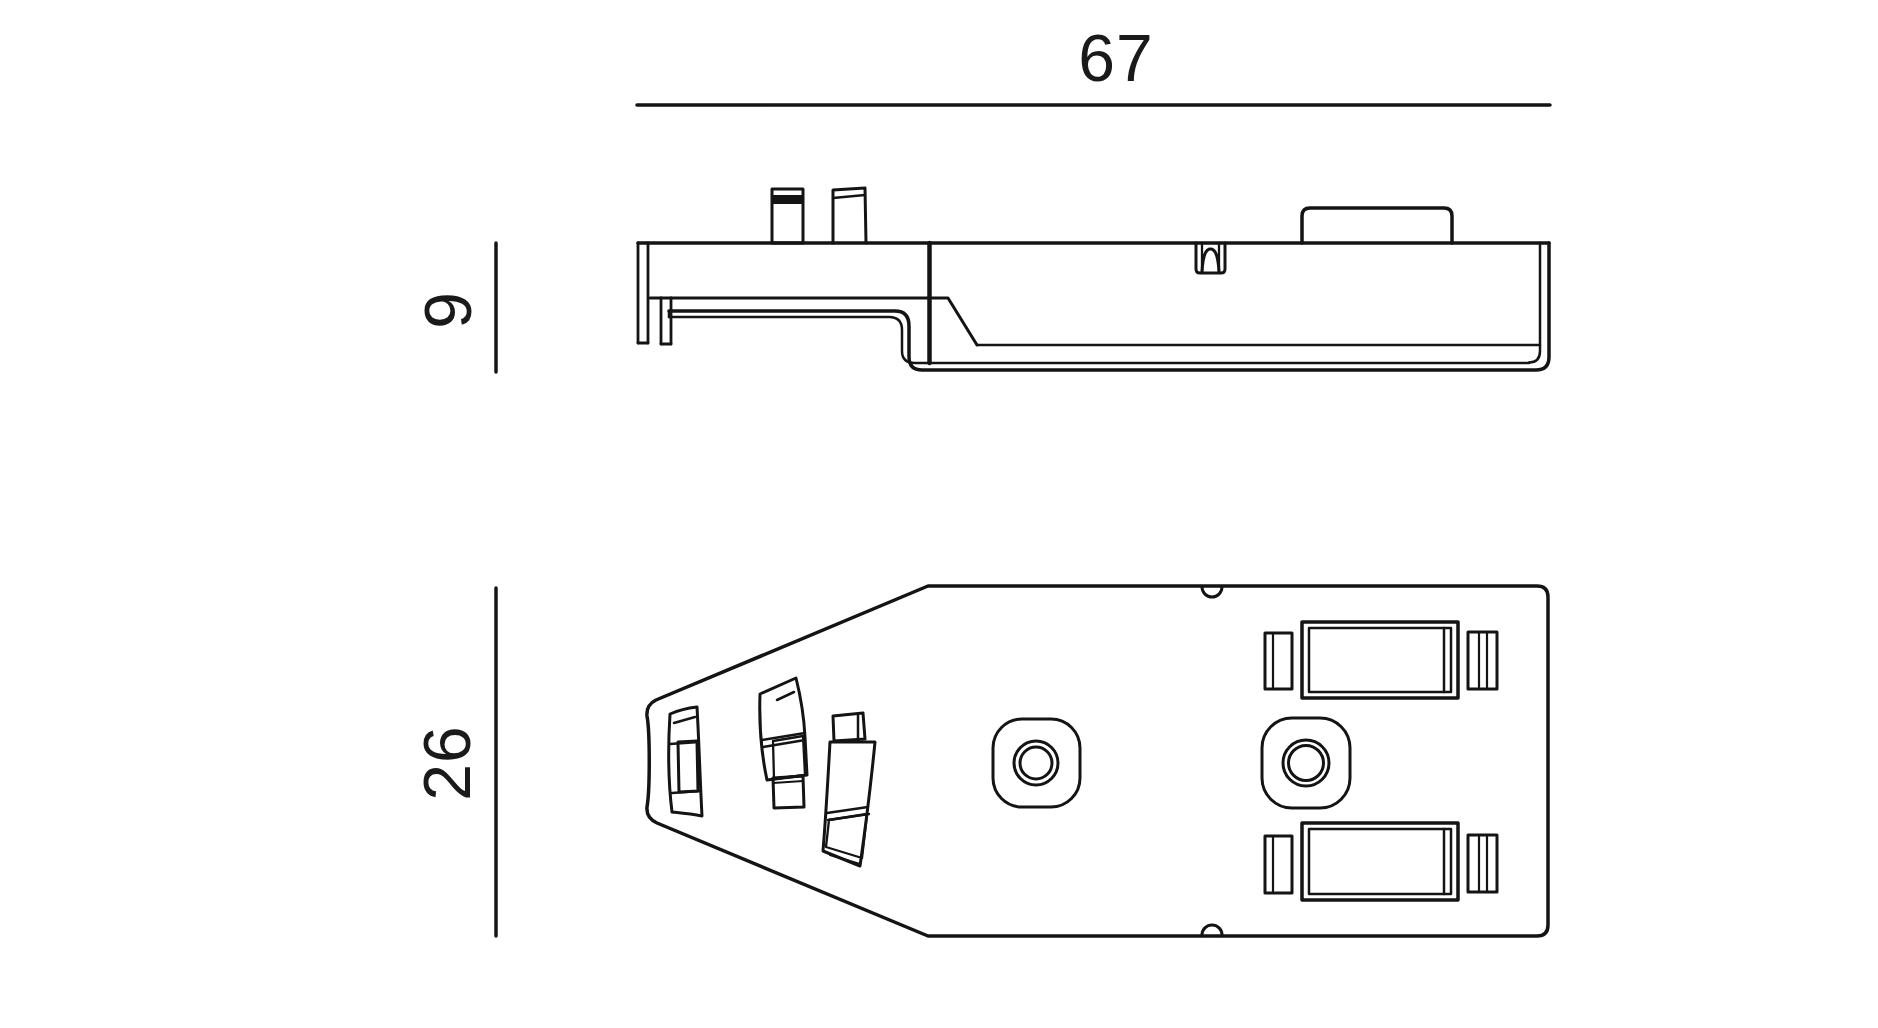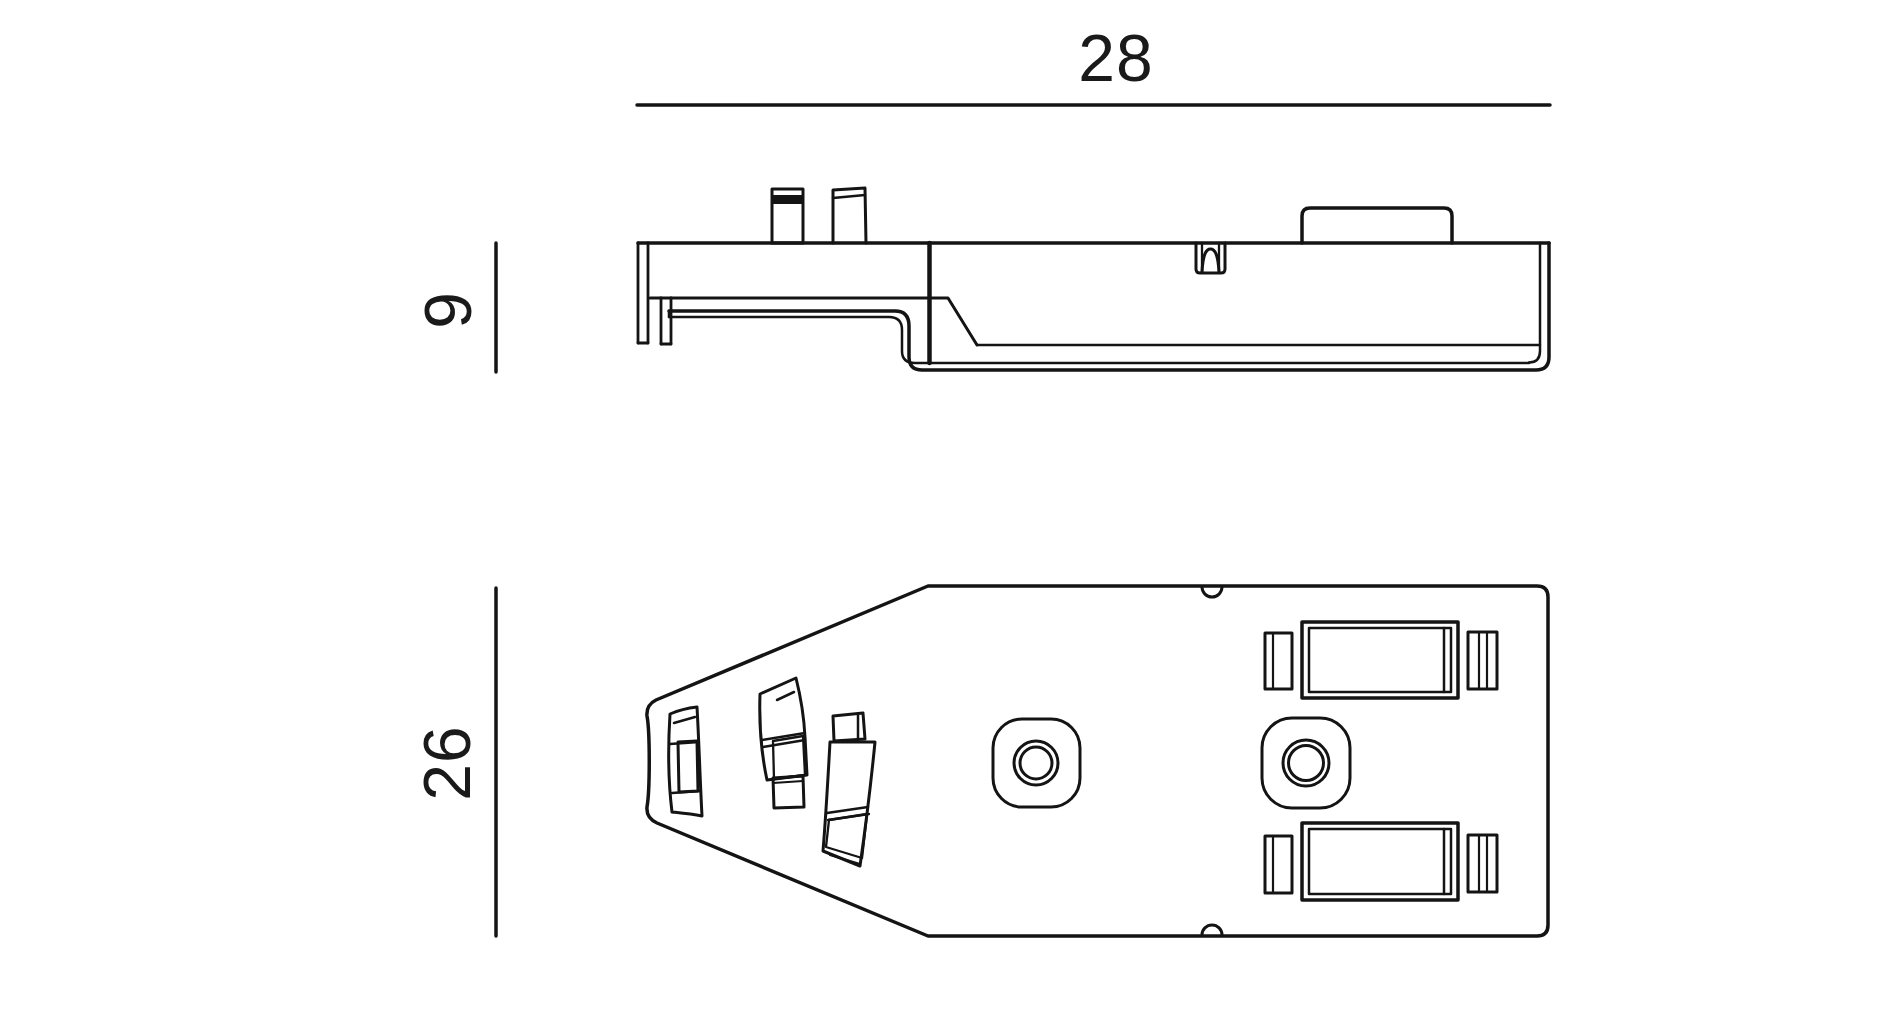--- a/index.html
+++ b/index.html
@@ -172,19 +172,19 @@
         <path d="M858,714 V740" stroke-width="2.5"></path>
         <path d="M830,742 L875,742 C871,783 866,824 860,866 L823,851 C826,815 828,778 830,742 Z" stroke-width="3"></path>
         <path d="M827,813 L868,807" stroke-width="2.3"></path>
         <path d="M828,820 L869,814" stroke-width="2.3"></path>
         <path d="M829,820 L867,814 L862,858 L826,847 Z" stroke-width="2.3"></path>
         <path d="M830,855 L860,864" stroke-width="2"></path>
       </g>
     </g>
   </svg>
 
-  <div class="dim-label horiz" style="left:1116px; top:58px;">28</div>
+  <div class="dim-label horiz" style="left:1116px; top:58px;">67</div>
 
   <div class="dim-label rot" style="left:448px; top:310px;">9</div>
 
   <div class="dim-label rot" style="left:447px; top:763px;">26</div>
 
 </div>
 
 </body></html>

